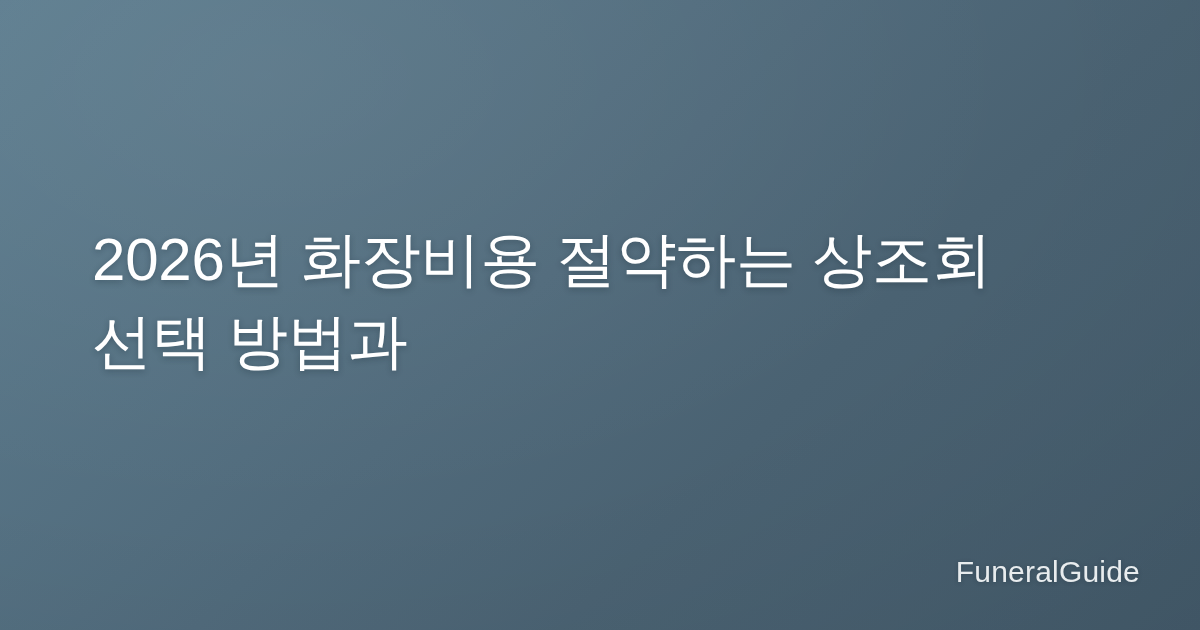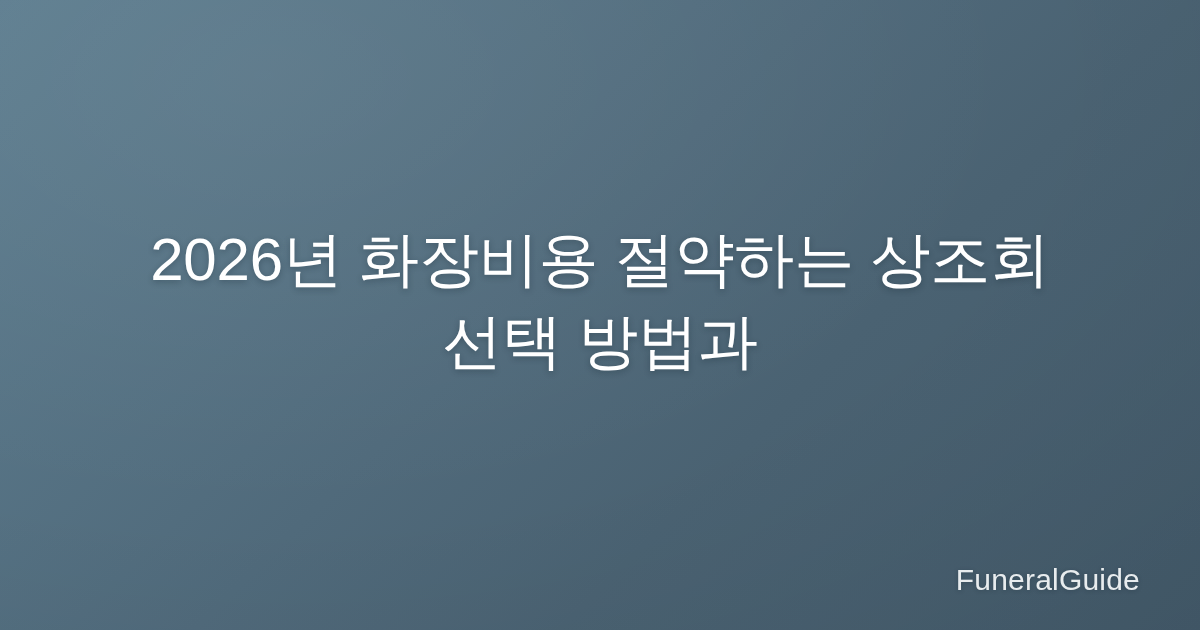--- a/index.html
+++ b/index.html
@@ -43,35 +43,35 @@
     flex-direction: column;
     align-items: center;
     justify-content: center;
     padding: 0 92px;
     z-index: 2;
   }
 
   .headline {
     margin: 0;
     width: 100%;
-    text-align: center;
+    text-align: left;
     color: #ffffff;
     font-size: 60px;
     font-weight: 400;
     line-height: 82px;
     letter-spacing: -0.2px;
     word-break: keep-all;
     text-shadow: 0 2px 6px rgba(16, 32, 42, 0.30);
     transform: translateY(-14px);
   }
 
   .watermark {
     position: absolute;
     right: 60px;
-    bottom: 32px;
+    bottom: 40px;
     z-index: 3;
     color: #e8ecee;
     font-size: 30px;
     font-weight: 400;
     line-height: 1.2;
     letter-spacing: 0.2px;
     text-shadow: 0 1px 4px rgba(16, 32, 42, 0.26);
   }
 </style>
 </head>

